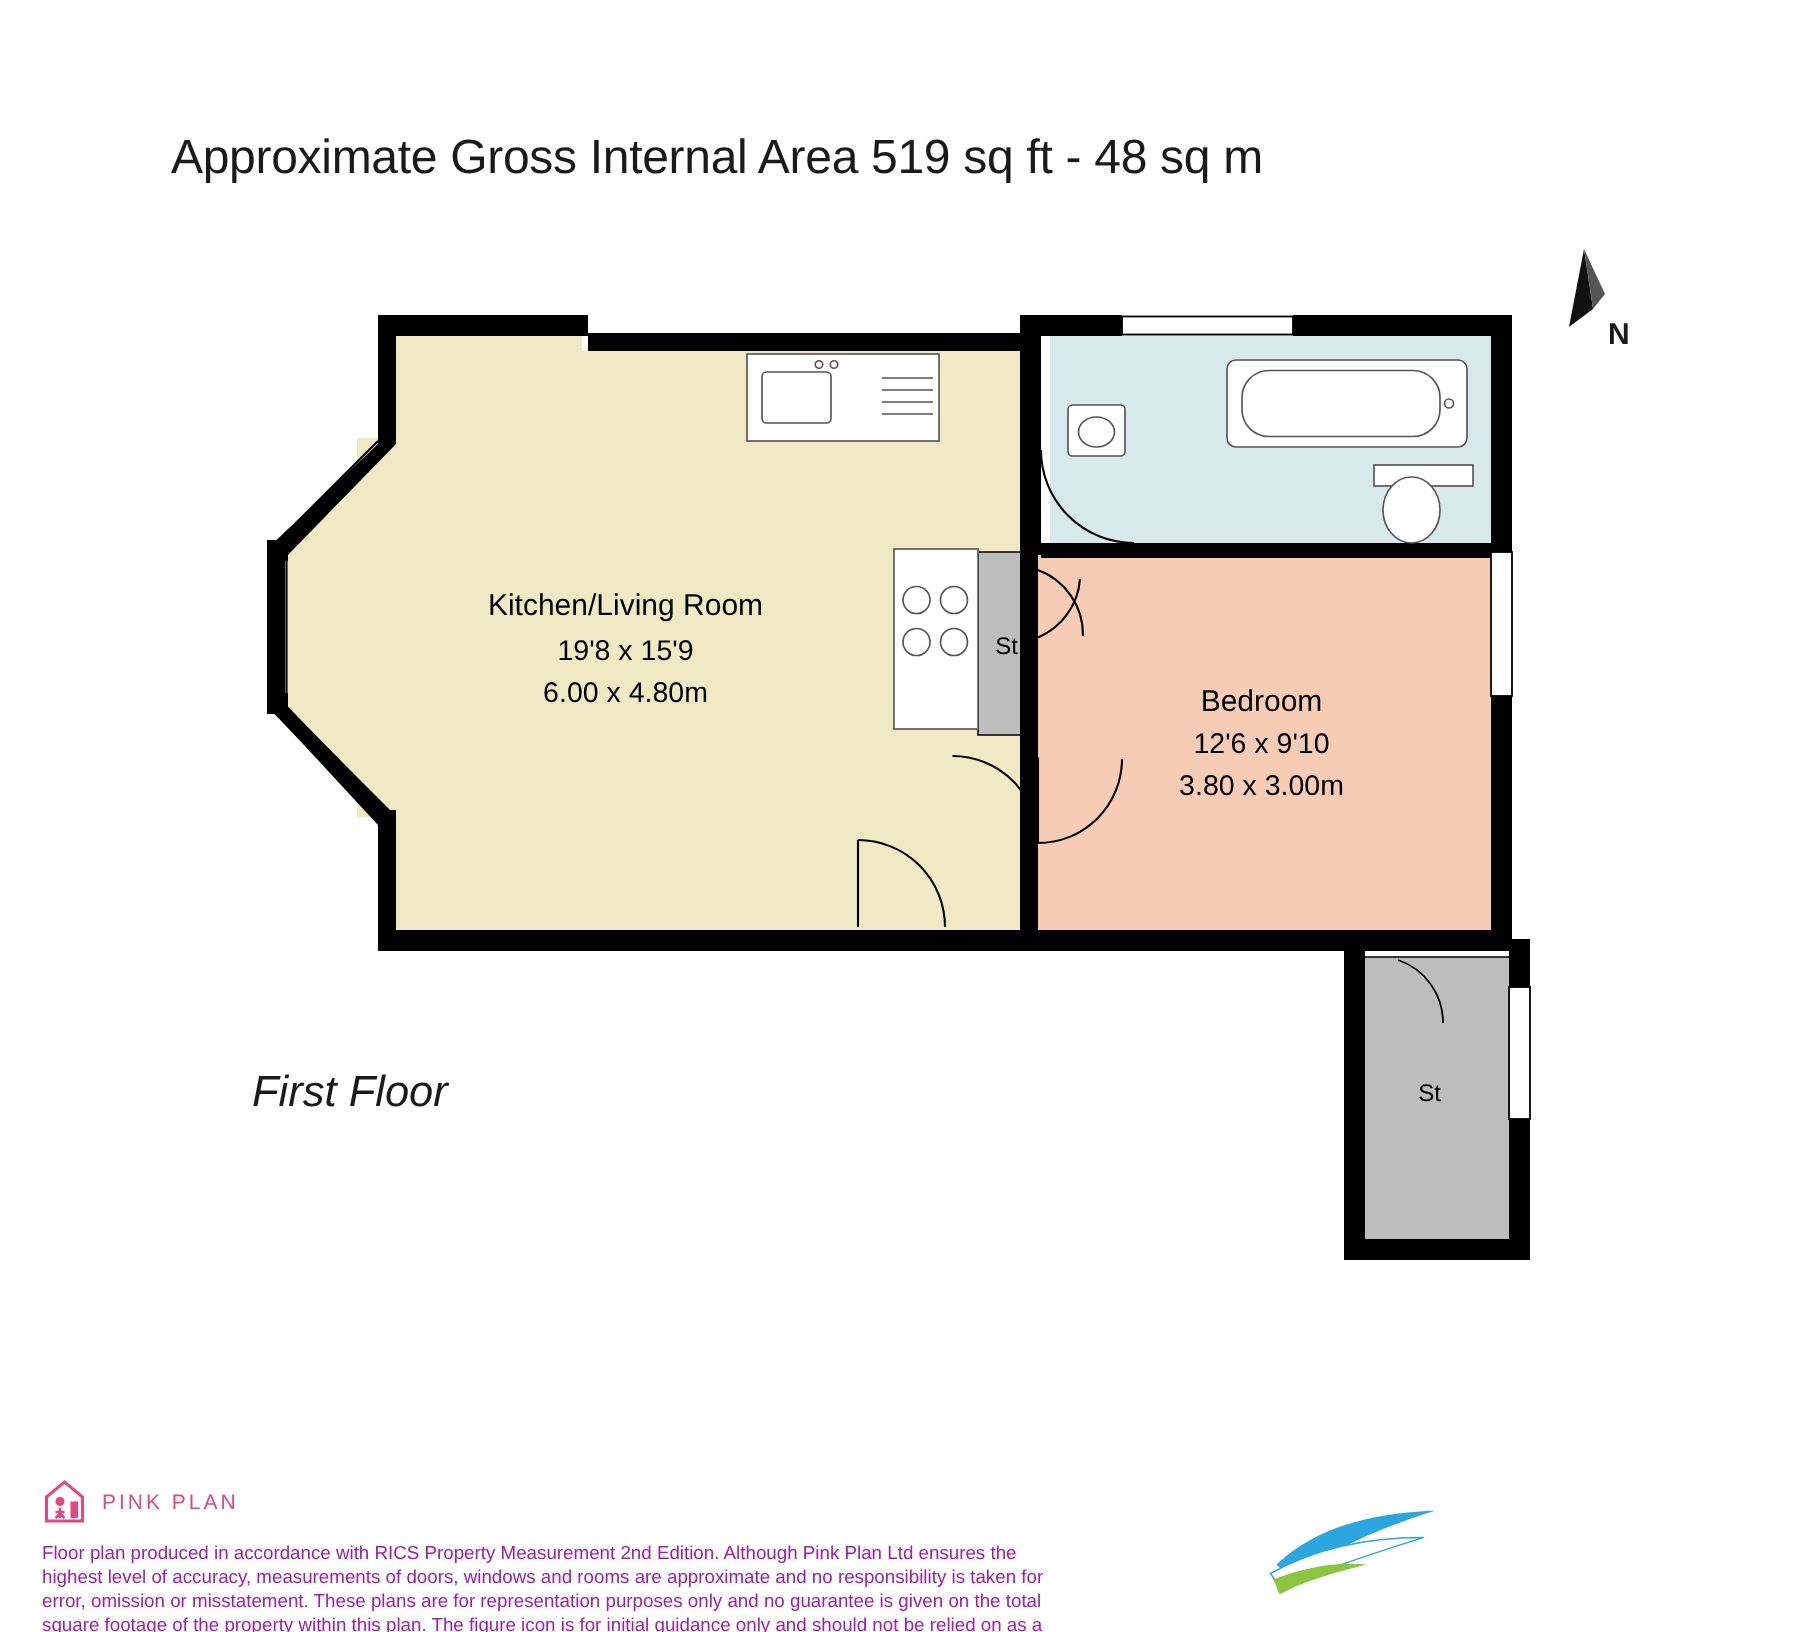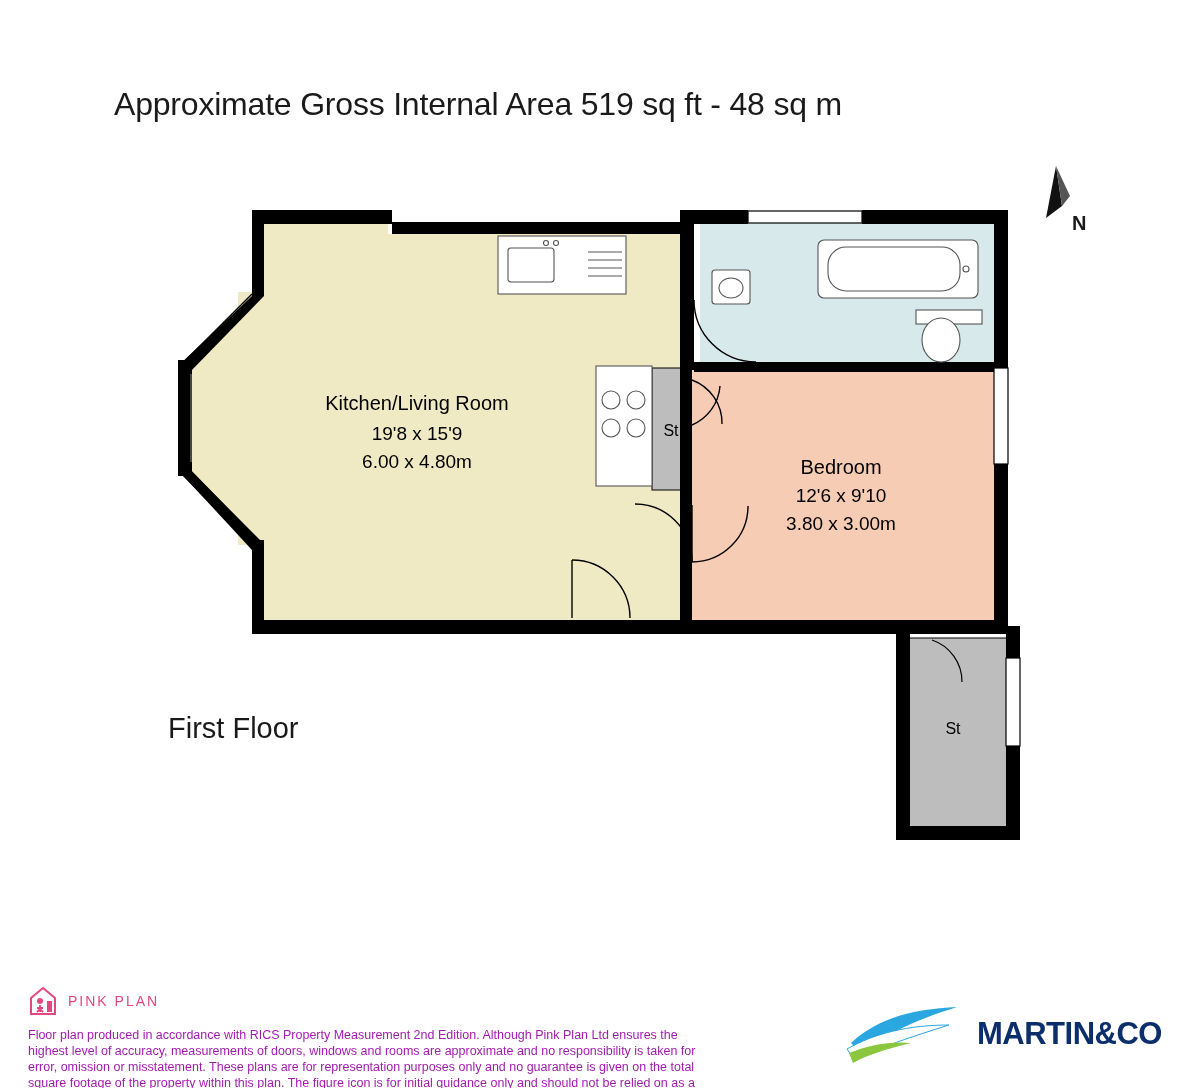--- a/index.html
+++ b/index.html
@@ -7,21 +7,21 @@
     width:1200px;height:1088px;background:#ffffff;
     font-family:"Liberation Sans", sans-serif;
     color:#1a1a1a;position:relative;overflow:hidden;
   }
   .title{
     position:absolute;left:114px;top:62px;
     font-size:32px;font-weight:normal;letter-spacing:-0.2px;margin-top:24px;
   }
   .floor-label{
     position:absolute;left:168px;top:712px;
-    font-size:29px;font-weight:normal;color:#1a1a1a;
+    font-size:29px;font-weight:normal;color:#1a1a1a;font-style:italic;
   }
   #plan{position:absolute;left:0;top:0;}
   .room-name{font-size:20px;}
   .room-dim{font-size:19px;}
   .st-label{font-size:16px;}
   .compass-n{
     position:absolute;left:1072px;top:212px;font-size:20px;font-weight:bold;
   }
   
   .footer{position:absolute;left:0;top:975px;width:1132px;height:133px;}
@@ -201,15 +201,14 @@
   </div>
 
   <div class="disclaimer">Floor plan produced in accordance with RICS Property Measurement 2nd Edition. Although Pink Plan Ltd ensures the highest level of accuracy, measurements of doors, windows and rooms are approximate and no responsibility is taken for error, omission or misstatement. These plans are for representation purposes only and no guarantee is given on the total square footage of the property within this plan. The figure icon is for initial guidance only and should not be relied on as a basis of valuation.</div>
 
   <div class="martinco">
     <svg width="120" height="62" viewBox="0 0 120 62">
       <path d="M6 40 C34 14, 70 6, 112 4 C74 16, 42 30, 16 50 Z" fill="#2aa7e0"></path>
       <path d="M2 46 C30 30, 64 22, 104 22 C66 34, 34 44, 10 58 Z" fill="#ffffff" stroke="#2aa7e0" stroke-width="1"></path>
       <path d="M4 50 C24 42, 46 38, 66 40 C42 46, 22 52, 8 60 Z" fill="#8cc63f"></path>
     </svg>
-    <span class="mc-text">MARTIN&amp;CO</span>
   </div>
 </div>
 
 </body></html>

